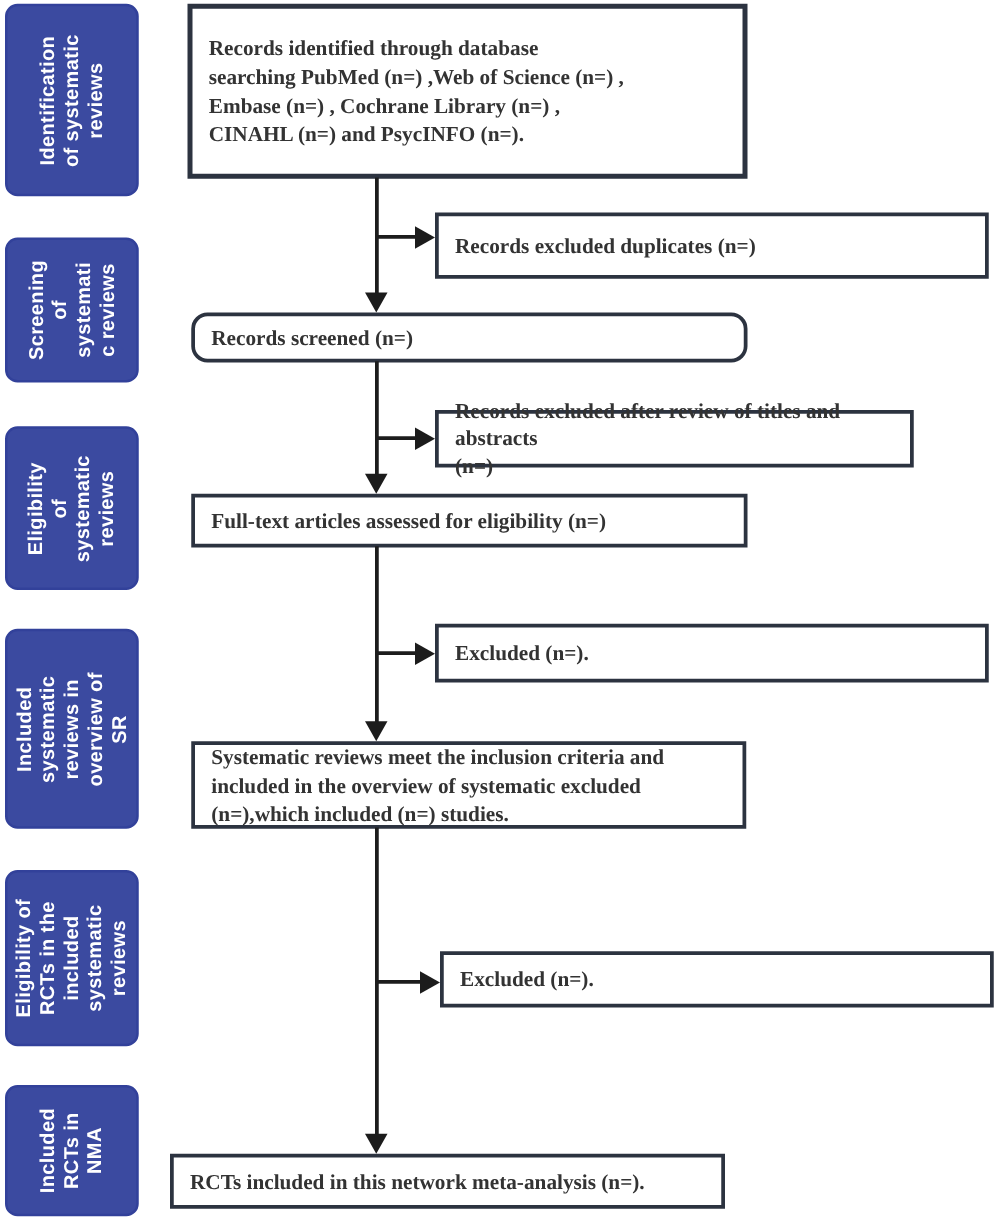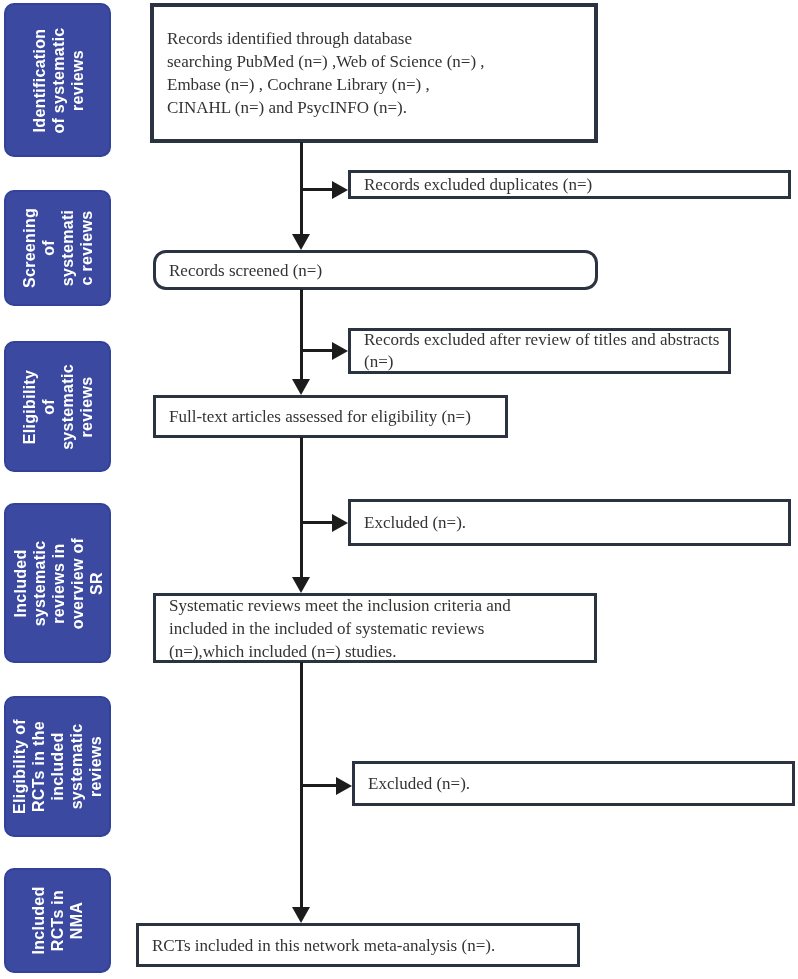--- a/index.html
+++ b/index.html
@@ -27,21 +27,21 @@
     white-space: pre-line; text-align: center;
     flex: none;
   }
 
   
   .fbox {
     position: absolute; background: #ffffff;
     border: 3px solid #2c3340;
     color: #333333;
     font-family: "Liberation Serif", serif;
-    font-weight: 400; font-size: 17px; line-height: 23px;
+    font-weight: 700; font-size: 17px; line-height: 23px;
     white-space: pre-line;
     display: flex; align-items: center;
     padding: 2px 8px 2px 13px;
   }
   .fbox.thick { border-width: 4px; }
 
   
   .vline { position: absolute; width: 3px; background: #1c1c1c; }
   .hline { position: absolute; height: 3px; background: #1c1c1c; }
   .arr-down {
@@ -99,33 +99,33 @@
 
   <div class="fbox thick" style="left:150px; top:3px;   width:448px; height:140px;">
     <span>Records identified through database
 searching PubMed (n=) ,Web of Science (n=) ,
 Embase (n=) , Cochrane Library (n=) ,
 CINAHL (n=) and PsycINFO (n=).</span>
   </div>
   <div class="fbox" style="left:153px; top:250px; width:445px; height:40px;border-radius:13px;">
     <span>Records screened (n=)</span>
   </div>
-  <div class="fbox" style="left:153px; top:395px; width:355px; height:43px;">
+  <div class="fbox" style="left:153px; top:395px; width:445px; height:43px;">
     <span>Full-text articles assessed for eligibility (n=)</span>
   </div>
   <div class="fbox" style="left:153px; top:593px; width:444px; height:70px;">
     <span>Systematic reviews meet the inclusion criteria and
-included in the included of systematic reviews
+included in the overview of systematic excluded
 (n=),which included (n=) studies.</span>
   </div>
   <div class="fbox" style="left:136px; top:923px; width:444px; height:44px;">
     <span>RCTs included in this network meta-analysis (n=).</span>
   </div>
 
-  <div class="fbox" style="left:348px; top:170px; width:443px; height:29px;">
+  <div class="fbox" style="left:348px; top:170px; width:443px; height:53px;">
     <span>Records excluded duplicates (n=)</span>
   </div>
   <div class="fbox" style="left:348px; top:328px; width:383px; height:46px; line-height:22px;">
     <span>Records excluded after review of titles and abstracts
 (n=)</span>
   </div>
   <div class="fbox" style="left:348px; top:499px; width:443px; height:47px;">
     <span>Excluded (n=).</span>
   </div>
   <div class="fbox" style="left:352px; top:761px; width:443px; height:45px;">

